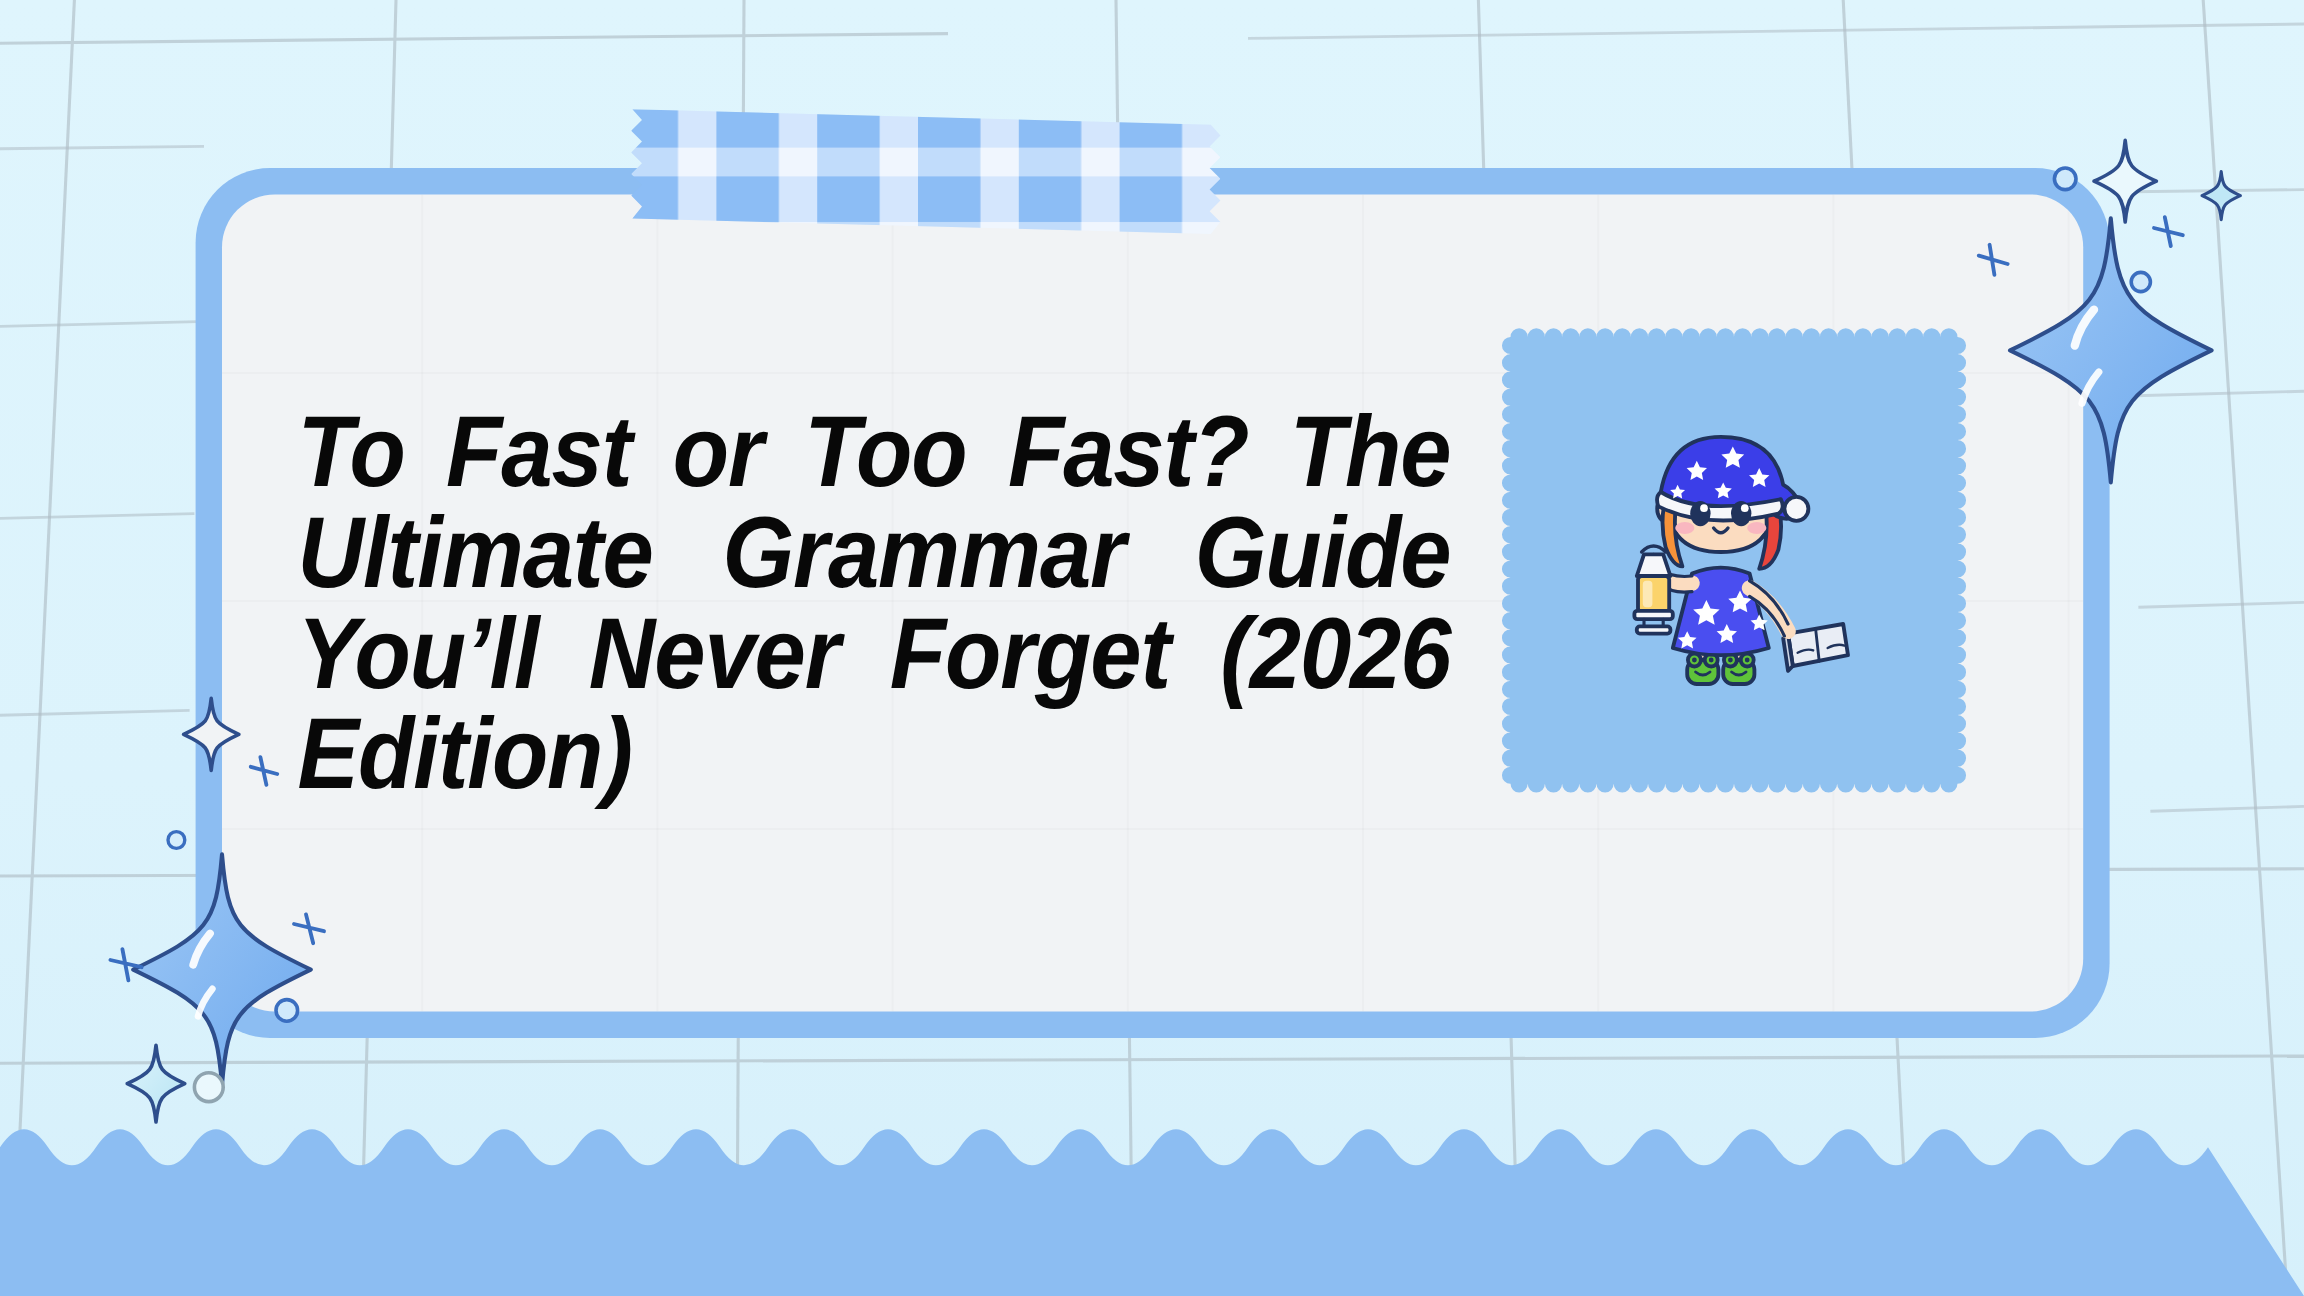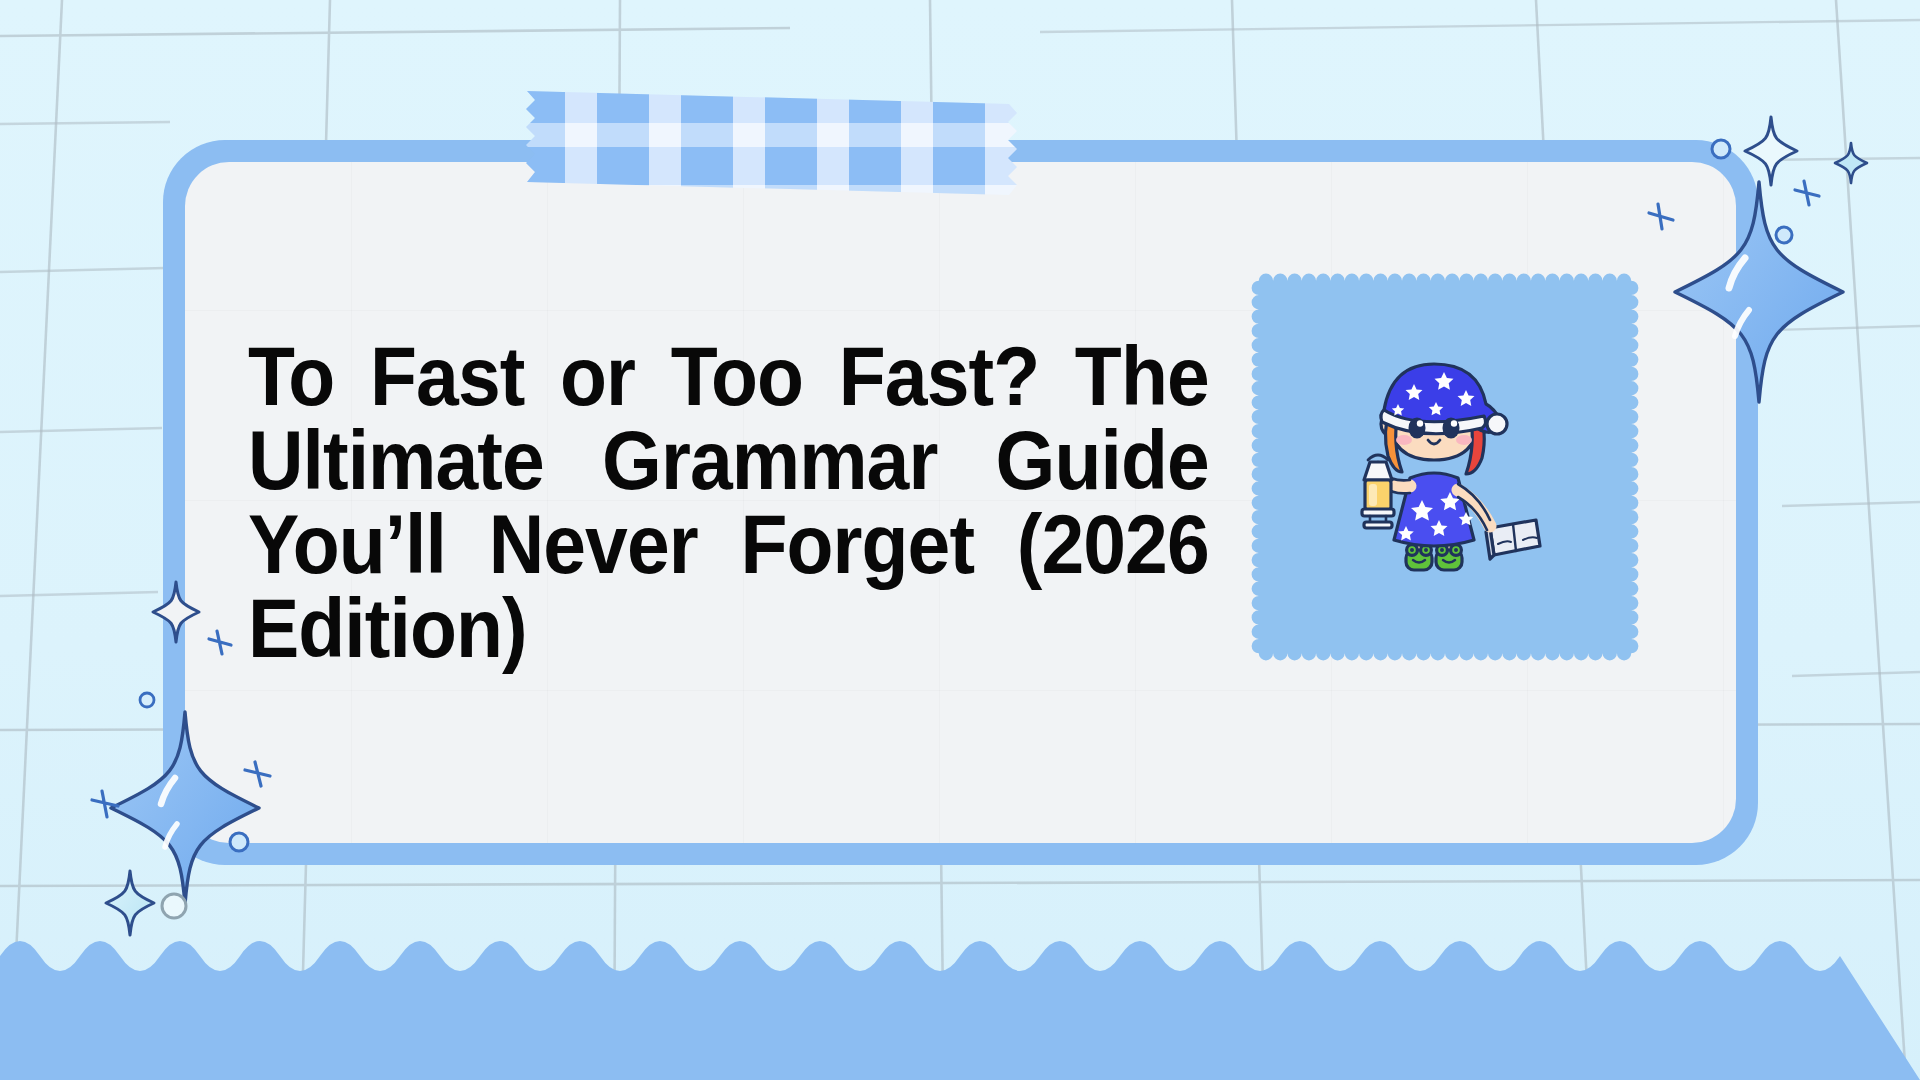--- a/index.html
+++ b/index.html
@@ -26,20 +26,21 @@
 
   
   #card {
     z-index: 5;
     left: 163px; top: 140px;
     width: 1595px; height: 725px;
     background: #8cbdf2;
     border-radius: 62px;
     box-sizing: border-box;
     padding: 22px;
+    font-style: italic;
   }
   #card-inner {
     width: 100%; height: 100%;
     background: #f1f3f5;
     border-radius: 44px;
     position: relative;
     box-sizing: border-box;
   }
 
   

